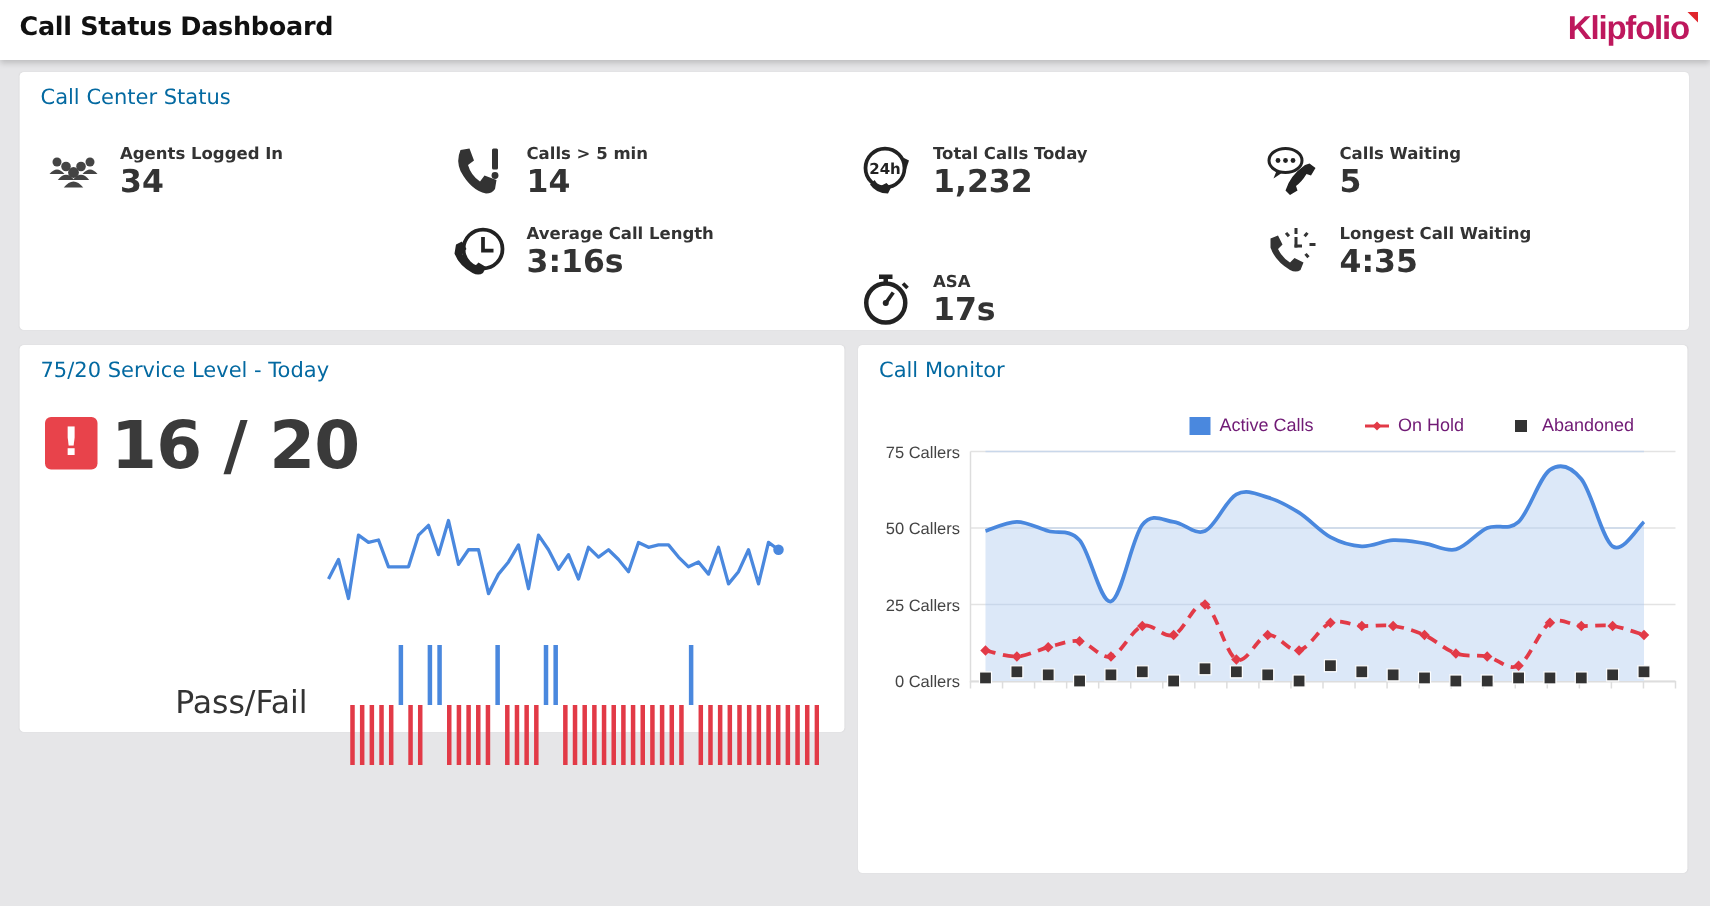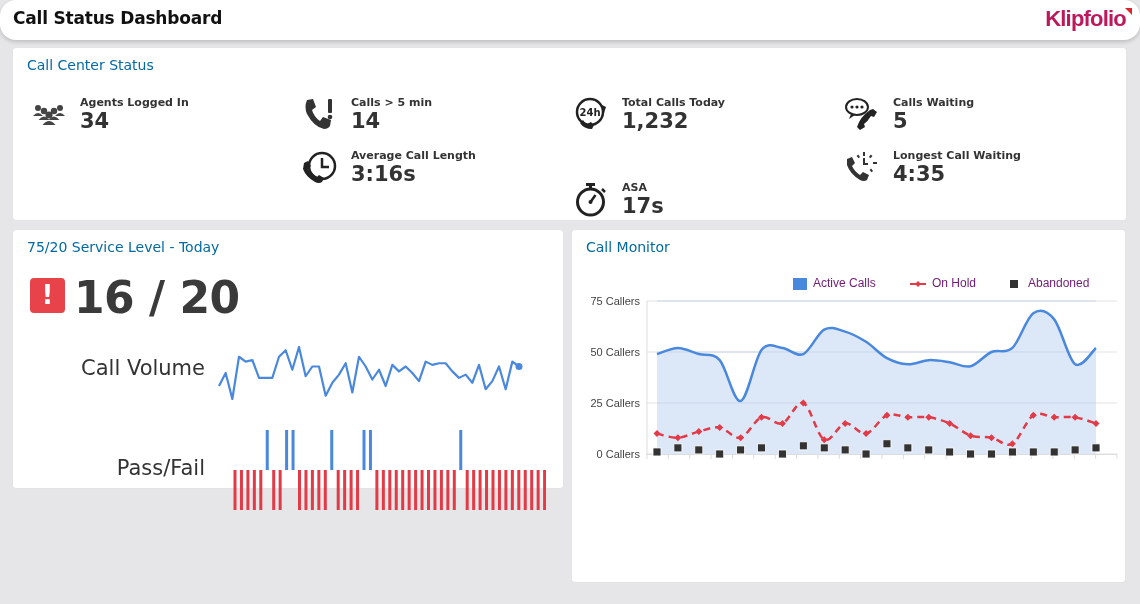--- a/index.html
+++ b/index.html
@@ -1,18 +1,18 @@
 <!DOCTYPE html>
 <html><head>
 <meta charset="utf-8">
 <style>
   * { box-sizing: border-box; margin: 0; padding: 0; }
   html, body { width: 1140px; height: 604px; overflow: hidden; }
   body { background: #e6e6e8; font-family: "DejaVu Sans", sans-serif; color: #333; position: relative; }
-  .topbar { position: absolute; left: 0; top: 0; width: 1140px; height: 40px; background: #fff; box-shadow: 0 2px 4px rgba(0,0,0,0.18); z-index: 2; border-radius: 16px; }
+  .topbar { position: absolute; left: 0; top: 0; width: 1140px; height: 40px; background: #fff; box-shadow: 0 2px 4px rgba(0,0,0,0.18); z-index: 2; }
   .topbar .title { position: absolute; left: 13px; top: 8px; font-size: 17px; font-weight: bold; color: #111; letter-spacing: -0.2px; }
   .logo { position: absolute; right: 14px; top: 6px; font-family: "Liberation Sans", sans-serif; font-weight: bold; font-size: 22px; color: #be185d; letter-spacing: -0.8px; }
   .logo .tick { position: absolute; right: -6px; top: 2px; width: 0; height: 0; border-top: 7px solid #e0262c; border-left: 7px solid transparent; }
 
   .panel { position: absolute; background: #fff; border-radius: 3px; box-shadow: 0 0 1px rgba(0,0,0,0.08); }
   .panel-title { position: absolute; left: 14px; top: 9px; font-size: 14px; color: #0369a1; }
 
   #status-panel { left: 13px; top: 48px; width: 1113px; height: 172px; }
   .stat { position: absolute; width: 250px; height: 44px; }
   .stat .icon { position: absolute; left: 0; top: 0; width: 38px; height: 38px; }
@@ -135,21 +135,20 @@
     </svg>
     <div class="label">Longest Call Waiting</div>
     <div class="value">4:35</div>
   </div>
 </div>
 
 <div class="panel" id="sl-panel">
   <div class="panel-title">75/20 Service Level - Today</div>
   <div class="alert-badge">!</div>
   <div class="big-value">16 / 20</div>
-  <div class="spark-label" style="top:126px;">Call Volume</div>
   <svg id="sparkline">
       <polyline points="3,43 9.666666666666668,30 16.333333333333336,56 23,13.75 29.666666666666668,18.625 36.333333333333336,17 43,34.875 49.666666666666664,34.875 56.333333333333336,34.875 63,13.75 69.66666666666667,7.25 76.33333333333333,26.75 83,4 89.66666666666667,33.25 96.33333333333333,23.5 103,23.5 109.66666666666667,52.75 116.33333333333333,39.75 123,31.625 129.66666666666669,20.25 136.33333333333334,49.5 143,13.75 149.66666666666666,23.5 156.33333333333334,36.5 163,26.75 169.66666666666666,43 176.33333333333334,21.875 183,28.375 189.66666666666666,23.5 196.33333333333334,30 203,38.125 209.66666666666666,18.625 216.33333333333334,21.875 223,20.25 229.66666666666666,20.25 236.33333333333334,28.375 243,34.875 249.66666666666666,31.625 256.33333333333337,39.75 263,21.875 269.6666666666667,46.25 276.3333333333333,38.125 283,23.5 289.6666666666667,46.25 296.3333333333333,18.625 303,23.5" fill="none" stroke="#4a88de" stroke-width="2.2" stroke-linejoin="round"></polyline>
       <circle cx="303" cy="23.5" r="3.5" fill="#4a88de"></circle>
     </svg>
   <div class="spark-label" style="top:226px;">Pass/Fail</div>
   <svg id="passfail">
       <rect x="17.5" y="42" width="3" height="40" fill="#e23a47"></rect>
       <rect x="23.95" y="42" width="3" height="40" fill="#e23a47"></rect>
       <rect x="30.4" y="42" width="3" height="40" fill="#e23a47"></rect>
       <rect x="36.85" y="42" width="3" height="40" fill="#e23a47"></rect>

